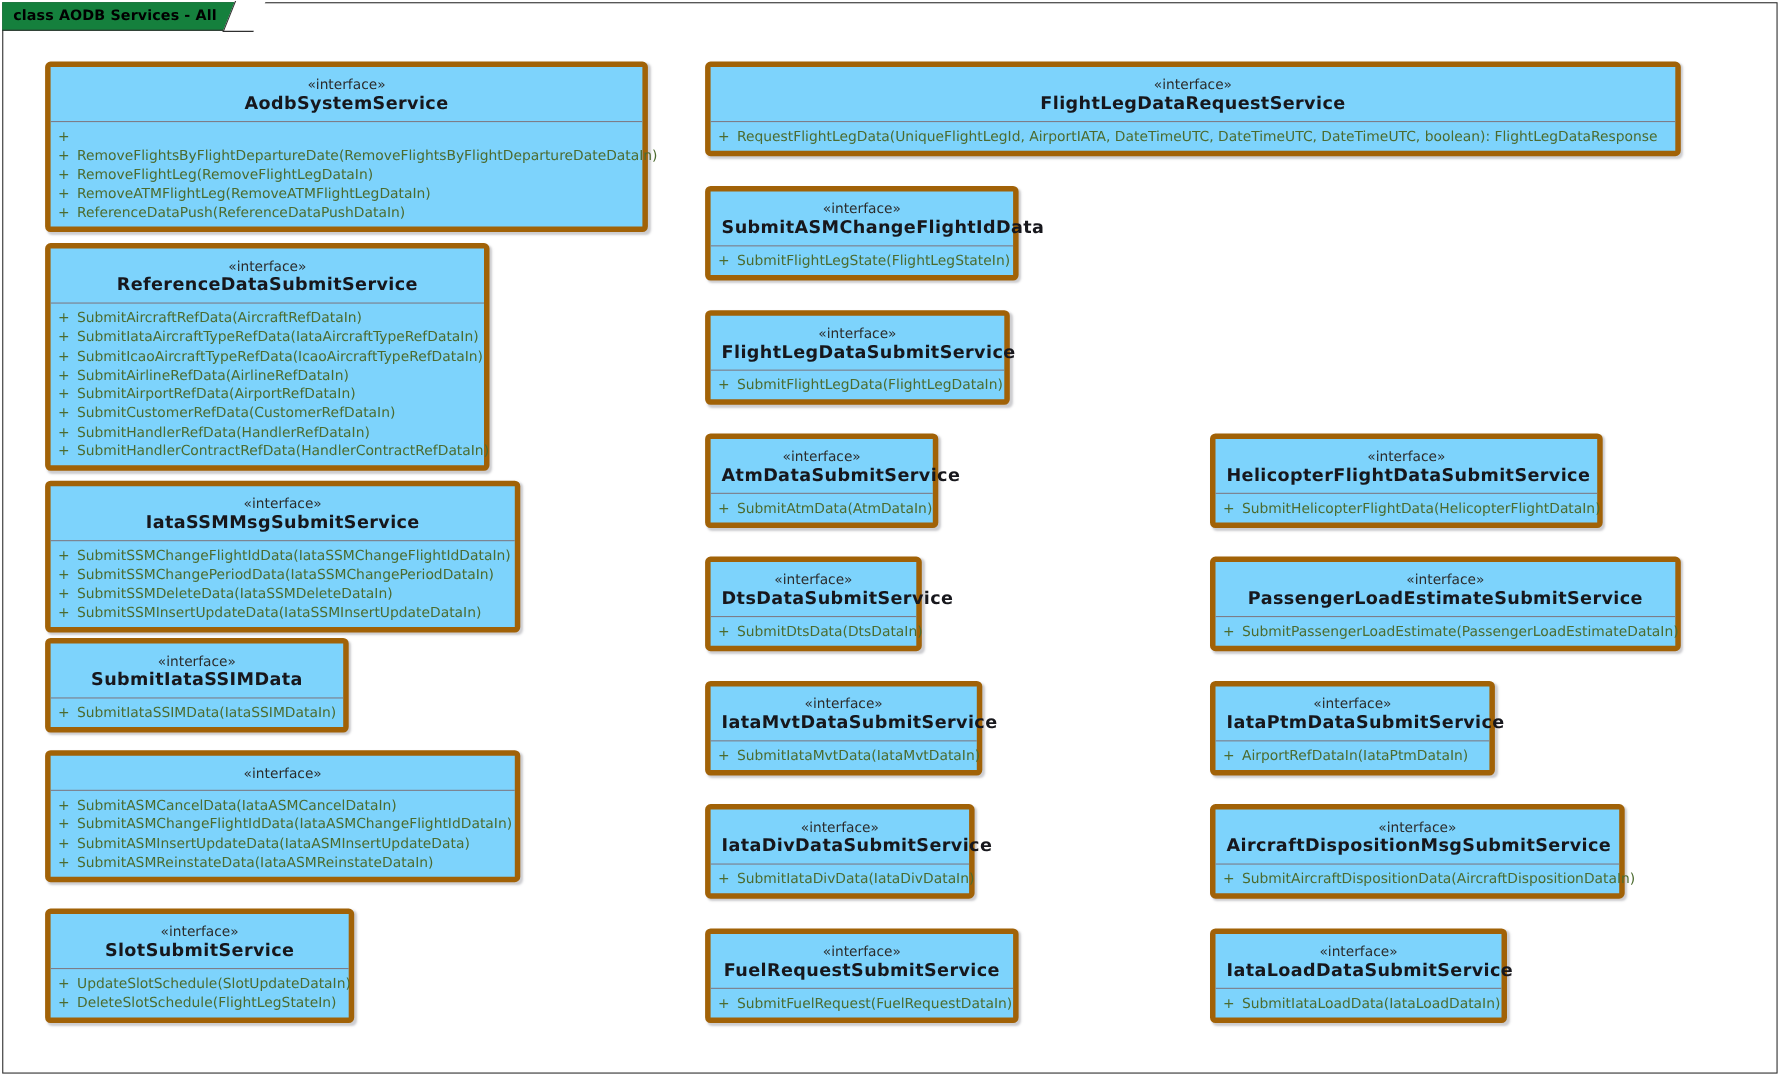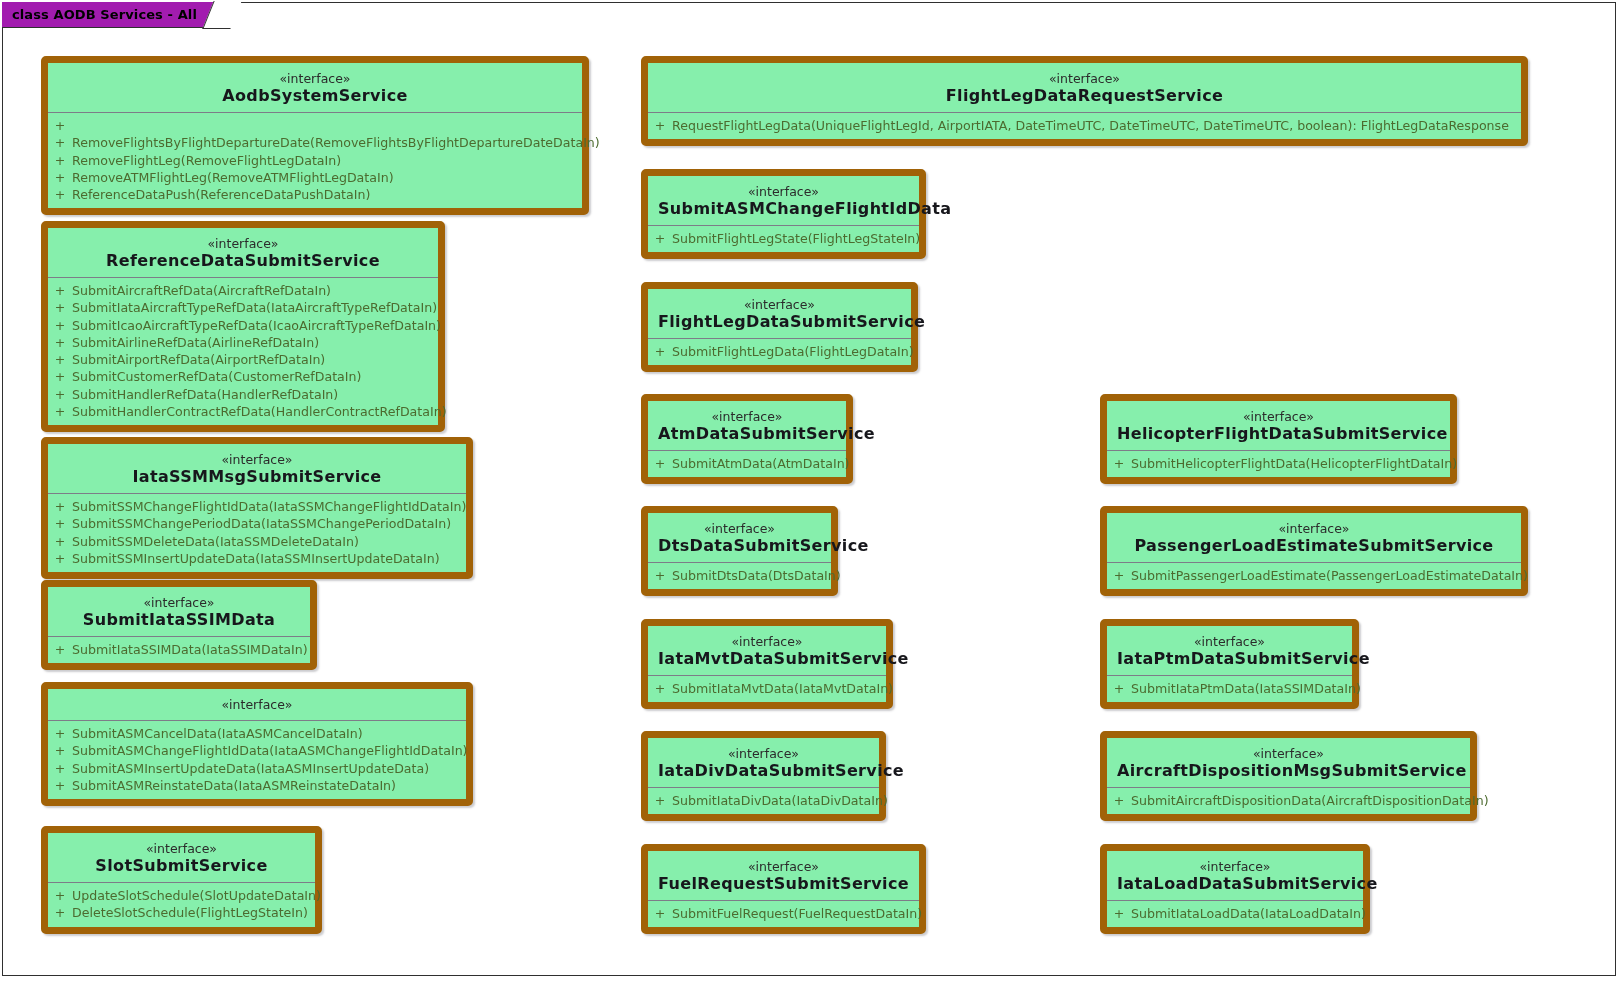--- a/index.html
+++ b/index.html
@@ -22,21 +22,21 @@
     left: 2px; top: 2px;
     width: 1614px; height: 974px;
     border: 1px solid #2f2f2f;
     background: #ffffff;
   }
   .frame-tab {
     position: absolute;
     left: 2px; top: 2px;
     height: 26px;
     padding: 0 26px 0 10px;
-    background: #a21caf;
+    background: #15803d;
     border: 1px solid #2f2f2f;
     border-left: none;
     border-top: none;
     display: flex;
     align-items: center;
     font-size: 13px;
     font-weight: bold;
     color: #000000;
     letter-spacing: 0.1px;
     white-space: nowrap;
@@ -49,22 +49,22 @@
     width: 27px; height: 27px;
     background: #ffffff;
     border-left: 1px solid #2f2f2f;
     transform: skewX(-22deg);
     border-bottom: 1px solid #2f2f2f;
   }
 
   
   .uml {
     position: absolute;
-    background: #86efac;
-    border: 7px solid #a16207;
+    background: #7dd3fc;
+    border: 5px solid #a16207;
     border-radius: 5px;
     box-shadow: 2px 2px 2px rgba(120,120,130,0.38);
   }
   .uml-head {
     padding: 7px 10px 7px 10px;
     text-align: center;
     border-bottom: 1px solid #7d7d88;
   }
   .stereo {
     font-size: 12.5px;
@@ -371,21 +371,21 @@
         </div>
       </div>
       <div class="uml" style="left: 1100px; top: 619px; width: 259px;">
         <div class="uml-head">
           <div class="stereo">«interface»</div>
           <div class="cname">IataPtmDataSubmitService</div>
         </div>
         <div class="uml-ops">
           <div class="op">
             <span class="op-vis">+</span>
-            <span class="op-sig">SubmitIataPtmData(IataSSIMDataIn)</span>
+            <span class="op-sig">AirportRefDataIn(IataPtmDataIn)</span>
           </div>
         </div>
       </div>
       <div class="uml" style="left: 1100px; top: 731px; width: 377px;">
         <div class="uml-head">
           <div class="stereo">«interface»</div>
           <div class="cname">AircraftDispositionMsgSubmitService</div>
         </div>
         <div class="uml-ops">
           <div class="op">

